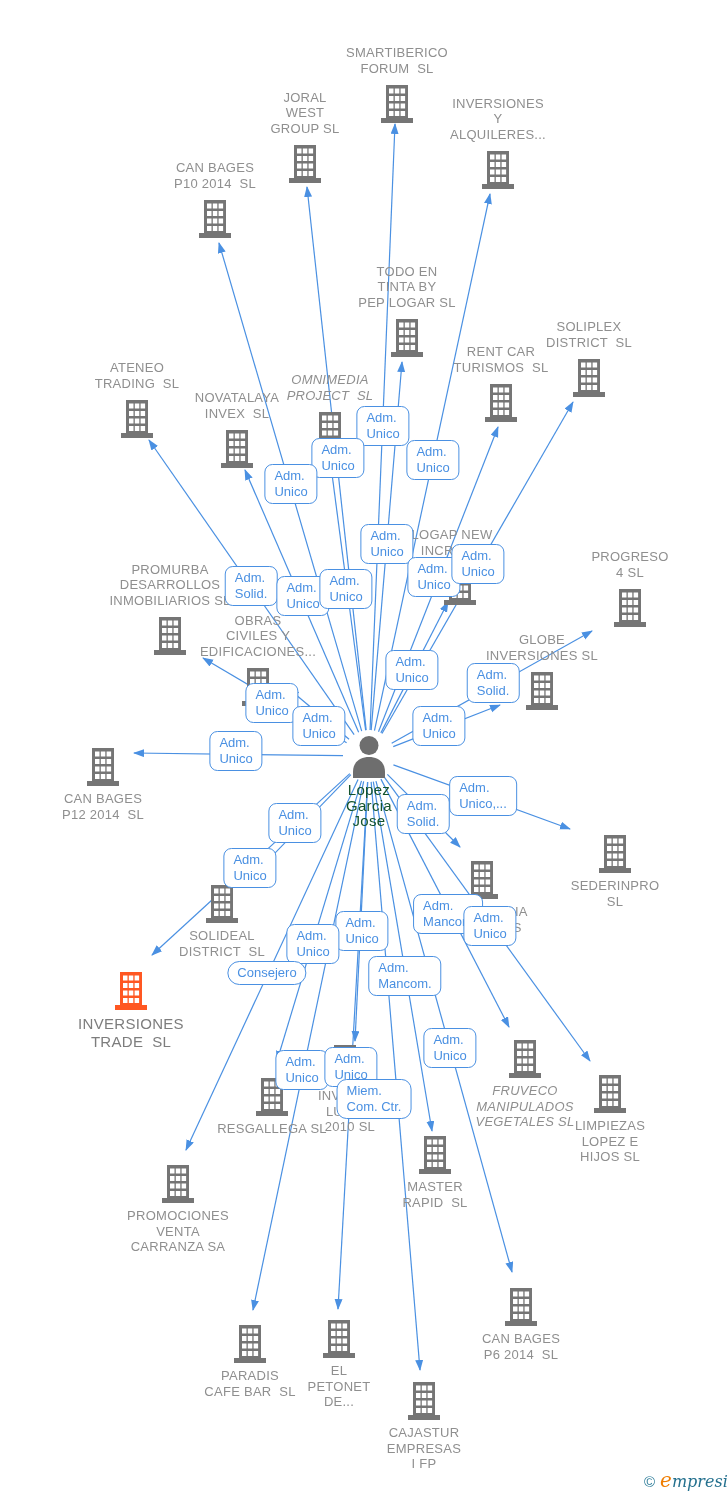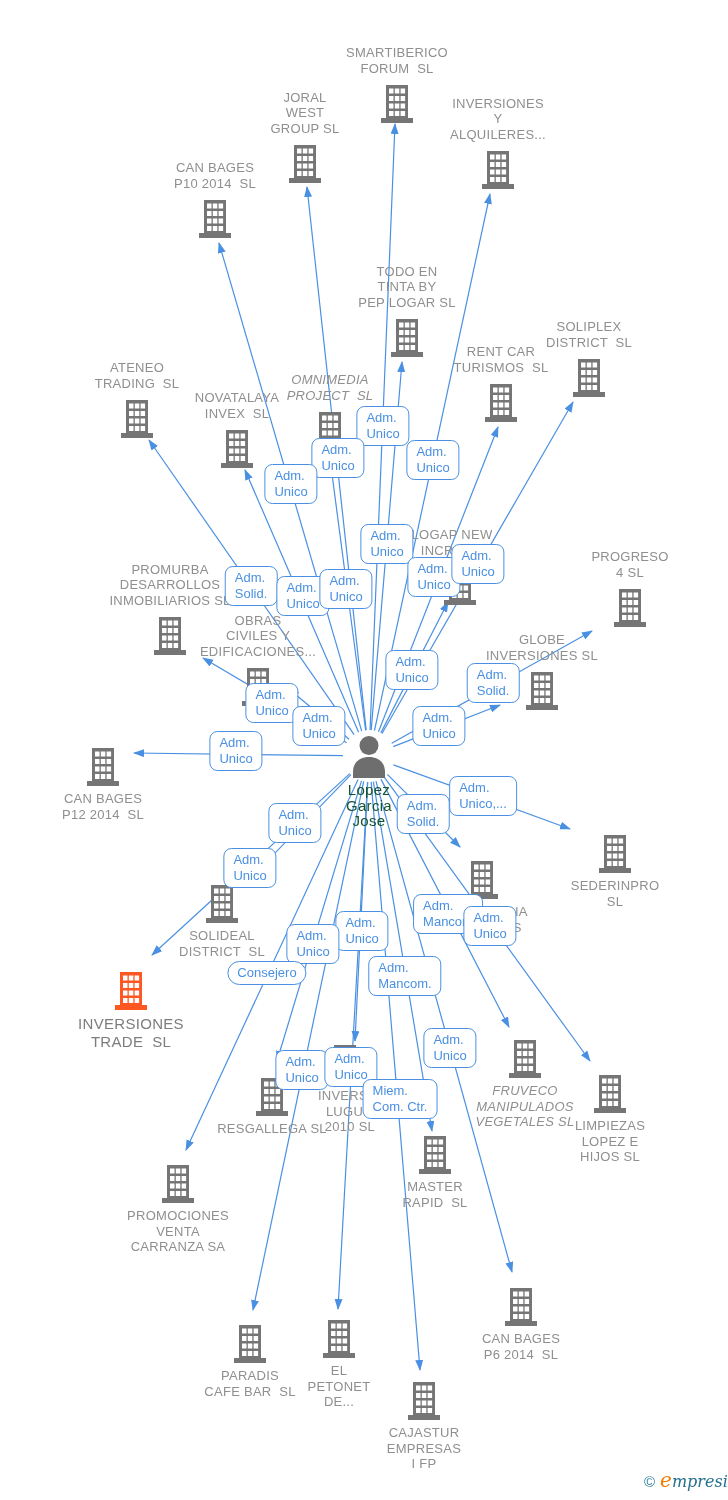--- a/index.html
+++ b/index.html
@@ -712,20 +712,20 @@
 Unico</div>
       <div class="edge-label" style="left: 267px; top: 973px; border-radius: 12px;">Consejero</div>
       <div class="edge-label" style="left: 405px; top: 976px;">Adm.
 Mancom.</div>
       <div class="edge-label" style="left: 450px; top: 1048px;">Adm.
 Unico</div>
       <div class="edge-label" style="left: 302px; top: 1070px;">Adm.
 Unico</div>
       <div class="edge-label" style="left: 351px; top: 1067px;">Adm.
 Unico</div>
-      <div class="edge-label" style="left: 400px; top: 1099px;">Miem.
+      <div class="edge-label" style="left: 374px; top: 1099px; border-radius: 10px;">Miem.
 Com. Ctr.</div>
     </div>
   <div class="footer">
     <span class="copy">©</span>
     <span class="brand"><span class="init">e</span><span>mpresia</span></span>
   </div>
 </div>
 
 </body></html>

